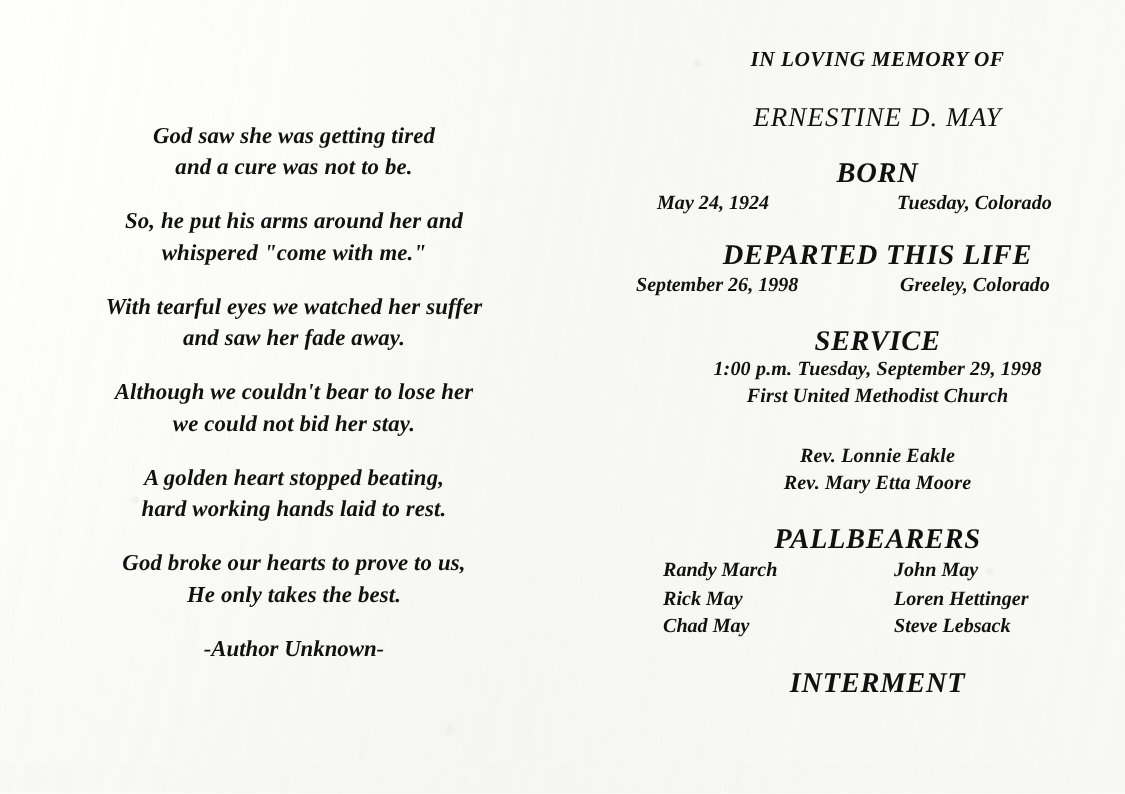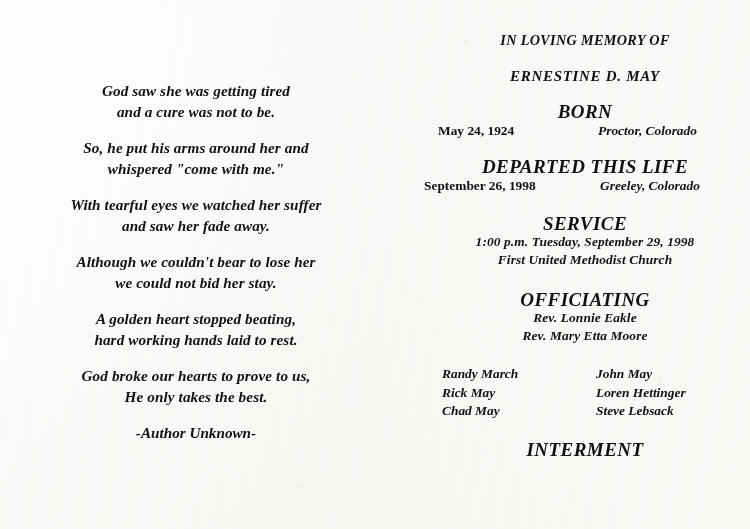--- a/index.html
+++ b/index.html
@@ -84,22 +84,22 @@
   .memory-dedication {
     margin-top: 32px;
     font-style: italic;
     font-weight: bold;
     font-size: 14.2px;
     letter-spacing: .35px;
   }
   .deceased-name {
     margin-top: 19px;
     font-style: italic;
-    font-weight: bold;
-    font-size: 15px;
+    font-weight: normal;
+    font-size: 18px;
     letter-spacing: .7px;
   }
   .section {
     margin-top: 18px;
   }
   .section-heading {
     font-style: italic;
     font-weight: bold;
     font-size: 19px;
     letter-spacing: .45px;
@@ -116,20 +116,21 @@
   
   .split-row {
     position: relative;
     height: 18px;
     margin-top: 1px;
   }
   .split-left {
     position: absolute;
     left: 18px;
     top: 0;
+    font-style: italic;
     font-weight: bold;
     font-size: 13.4px;
     line-height: 18px;
     white-space: nowrap;
   }
   .split-right {
     position: absolute;
     left: 178px;
     top: 0;
     font-style: italic;
@@ -213,46 +214,46 @@
 
   <div class="memorial-panel">
 
     <div class="memory-dedication">IN LOVING MEMORY OF</div>
     <div class="deceased-name">ERNESTINE  D.   MAY</div>
 
     <div class="section section-born">
       <div class="section-heading">BORN</div>
       <div class="split-row">
         <span class="split-left">May 24, 1924</span>
-        <span class="split-right">Proctor, Colorado</span>
+        <span class="split-right">Tuesday, Colorado</span>
       </div>
     </div>
 
     <div class="section section-departed">
       <div class="section-heading">DEPARTED  THIS  LIFE</div>
       <div class="split-row">
         <span class="split-left wide">September  26, 1998</span>
         <span class="split-right wide">Greeley, Colorado</span>
       </div>
     </div>
 
     <div class="section section-service">
       <div class="section-heading">SERVICE</div>
       <div class="section-line">1:00 p.m. Tuesday, September  29, 1998</div>
       <div class="section-line">First  United Methodist Church</div>
     </div>
 
     <div class="section section-officiating">
-      <div class="section-heading">OFFICIATING</div>
       <div class="section-line">Rev. Lonnie Eakle</div>
       <div class="section-line">Rev. Mary Etta Moore</div>
     </div>
 
 
     <div class="section section-pallbearers">
+      <div class="section-heading">PALLBEARERS</div>
       <div class="pallbearer-grid">
         <div class="pb-col col-1">
           <span class="pb-name">Randy March</span>
           <span class="pb-name">Rick May</span>
           <span class="pb-name">Chad May</span>
         </div>
         <div class="pb-col col-2">
           <span class="pb-name">John May</span>
           <span class="pb-name">Loren Hettinger</span>
           <span class="pb-name">Steve Lebsack</span>

